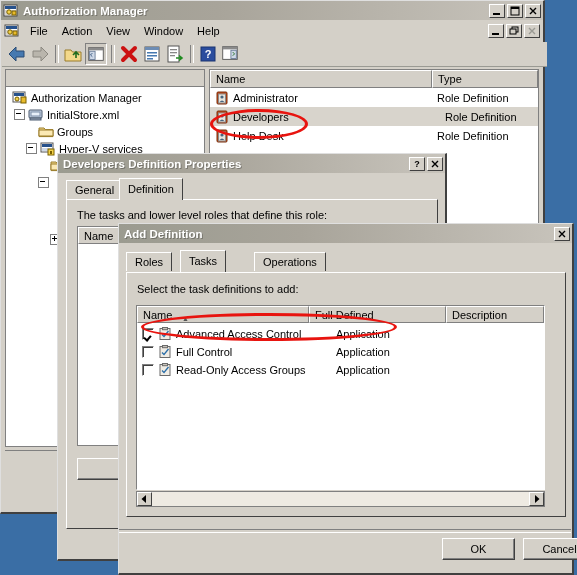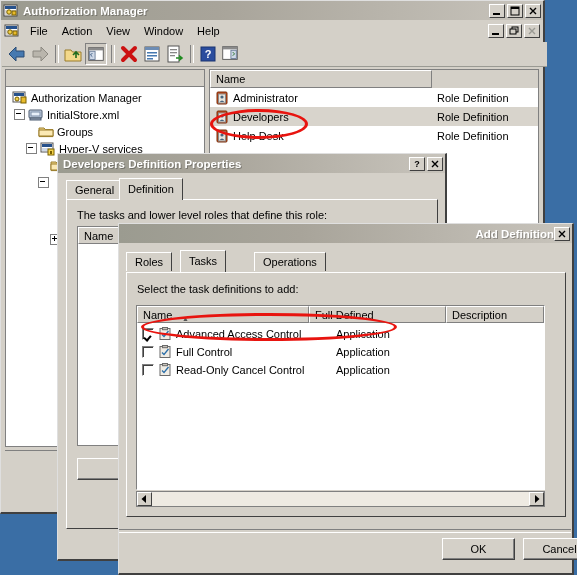--- a/index.html
+++ b/index.html
@@ -102,21 +102,21 @@
     background:#ffffff;border:1px solid #808080;box-sizing:border-box;overflow:hidden;
   }
   .lv-head{height:18px;display:flex;background:#d4d0c8;}
   .lv-head .hcell{
     height:18px;line-height:17px;padding-left:5px;font-size:11px;box-sizing:border-box;
     border-top:1px solid #ffffff;border-left:1px solid #ffffff;
     border-right:1px solid #808080;border-bottom:1px solid #808080;
     background:#d4d0c8;overflow:hidden;white-space:nowrap;
   }
   .lv-row{height:19px;display:flex;align-items:center;font-size:11px;}
-  .lv-row.sel{background:#d8d4cc;}
+  .lv-row.sel{background:#d8d4cc;gap:8px;}
   .lv-c1{width:222px;display:flex;align-items:center;padding-left:4px;box-sizing:border-box;white-space:nowrap;overflow:hidden;}
   .lv-c2{flex:1;padding-left:5px;white-space:nowrap;}
 
   #statusbar{
     left:4px;top:449px;width:535px;height:18px;
     background:#d4d0c8;
     border-top:1px solid #808080;box-sizing:border-box;
   }
 
   
@@ -427,20 +427,21 @@
 
       <div class="tree-row" style="padding-left:40px;margin-top:40px;">
         <span class="expander plus"></span>
       </div>
     </div>
   </div>
 
   <div class="abs" id="list-pane">
     <div class="lv-head">
       <span class="hcell" style="width:222px;">Name</span>
+      <span class="hcell" style="flex:1;">Type</span>
     </div>
 
     <div class="lv-row">
       <span class="lv-c1">
         <span class="ticon">
           <svg width="16" height="16" viewBox="0 0 16 16">
             <rect x="3" y="2" width="10" height="12" rx="1" fill="#c24a18" stroke="#7a2f0c"></rect>
             <rect x="4.5" y="4" width="7" height="9" fill="#e8e4dc" stroke="#8a8a8a"></rect>
             <circle cx="8" cy="7" r="1.6" fill="#46647e"></circle>
             <path d="M5.6 12 q2.4 -3 4.8 0 Z" fill="#46647e"></path>
@@ -517,21 +518,21 @@
 
     <div class="abs" style="left:10px;top:258px;width:78px;height:22px;">
       <div class="btn" style="width:78px;"></div>
     </div>
   </div>
 </div>
 
 <div class="abs" id="add-dlg">
 
   <div class="titlebar">
-    <span class="tb-text" style="margin-left:12px;text-align:right;">Add Definition</span>
+    <span class="tb-text" style="margin-left:3px;">Add Definition</span>
     <span class="tb-btns">
       <span class="tb-btn">
         <svg width="14" height="12">
             <path d="M4 3 L10 9 M10 3 L4 9" stroke="#000" stroke-width="1.4"></path>
           </svg>
       </span>
     </span>
   </div>
 
   <div class="abs" style="left:7px;top:26px;width:440px;height:24px;">
@@ -583,21 +584,21 @@
 
       <div class="trow">
         <span class="cb"></span>
         <span class="taskicon">
           <svg width="14" height="14" viewBox="0 0 14 14">
             <rect x="2" y="1.5" width="10" height="11" fill="#f0ece4" stroke="#6a6a6a"></rect>
             <rect x="4.5" y="0.5" width="5" height="2.2" fill="#c8c4bc" stroke="#6a6a6a"></rect>
             <path d="M4 7.5 l2 2 4.5 -5.5" stroke="#2b6ea8" stroke-width="1.3" fill="none"></path>
           </svg>
         </span>
-        <span class="tname">Read-Only Cancel Control</span>
+        <span class="tname">Read-Only Access Groups</span>
         <span class="twhere">Application</span>
       </div>
     </div>
 
     <div class="hscroll">
       <span class="sc-btn">
         <svg width="13" height="12" viewBox="0 0 13 12">
             <path d="M8 2 L3.5 6 L8 10 Z" fill="#000"></path>
           </svg>
       </span>

